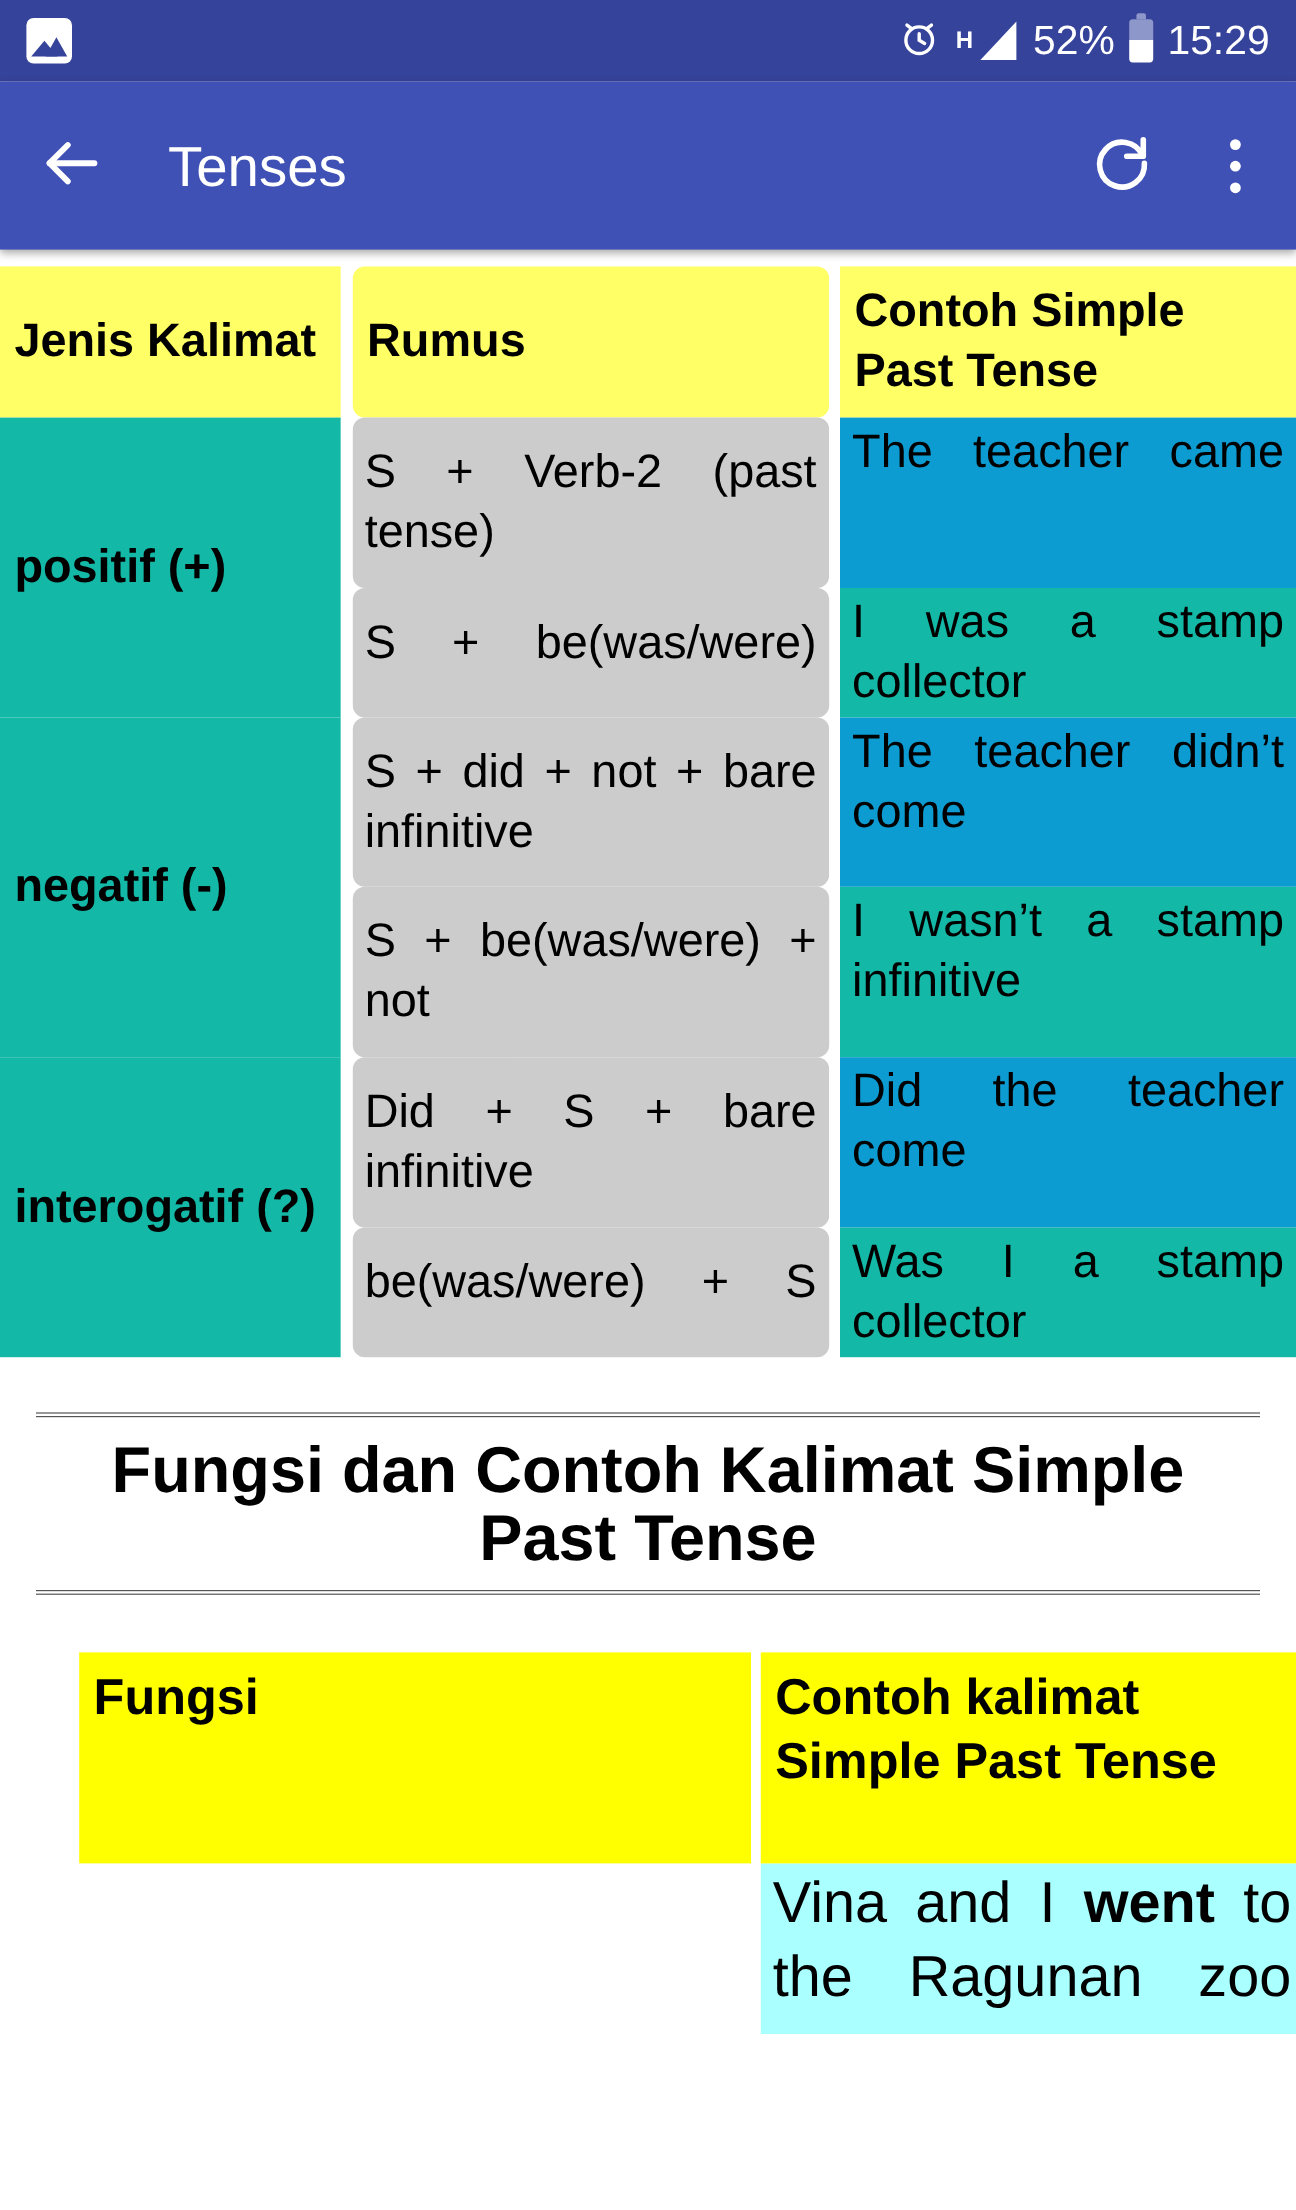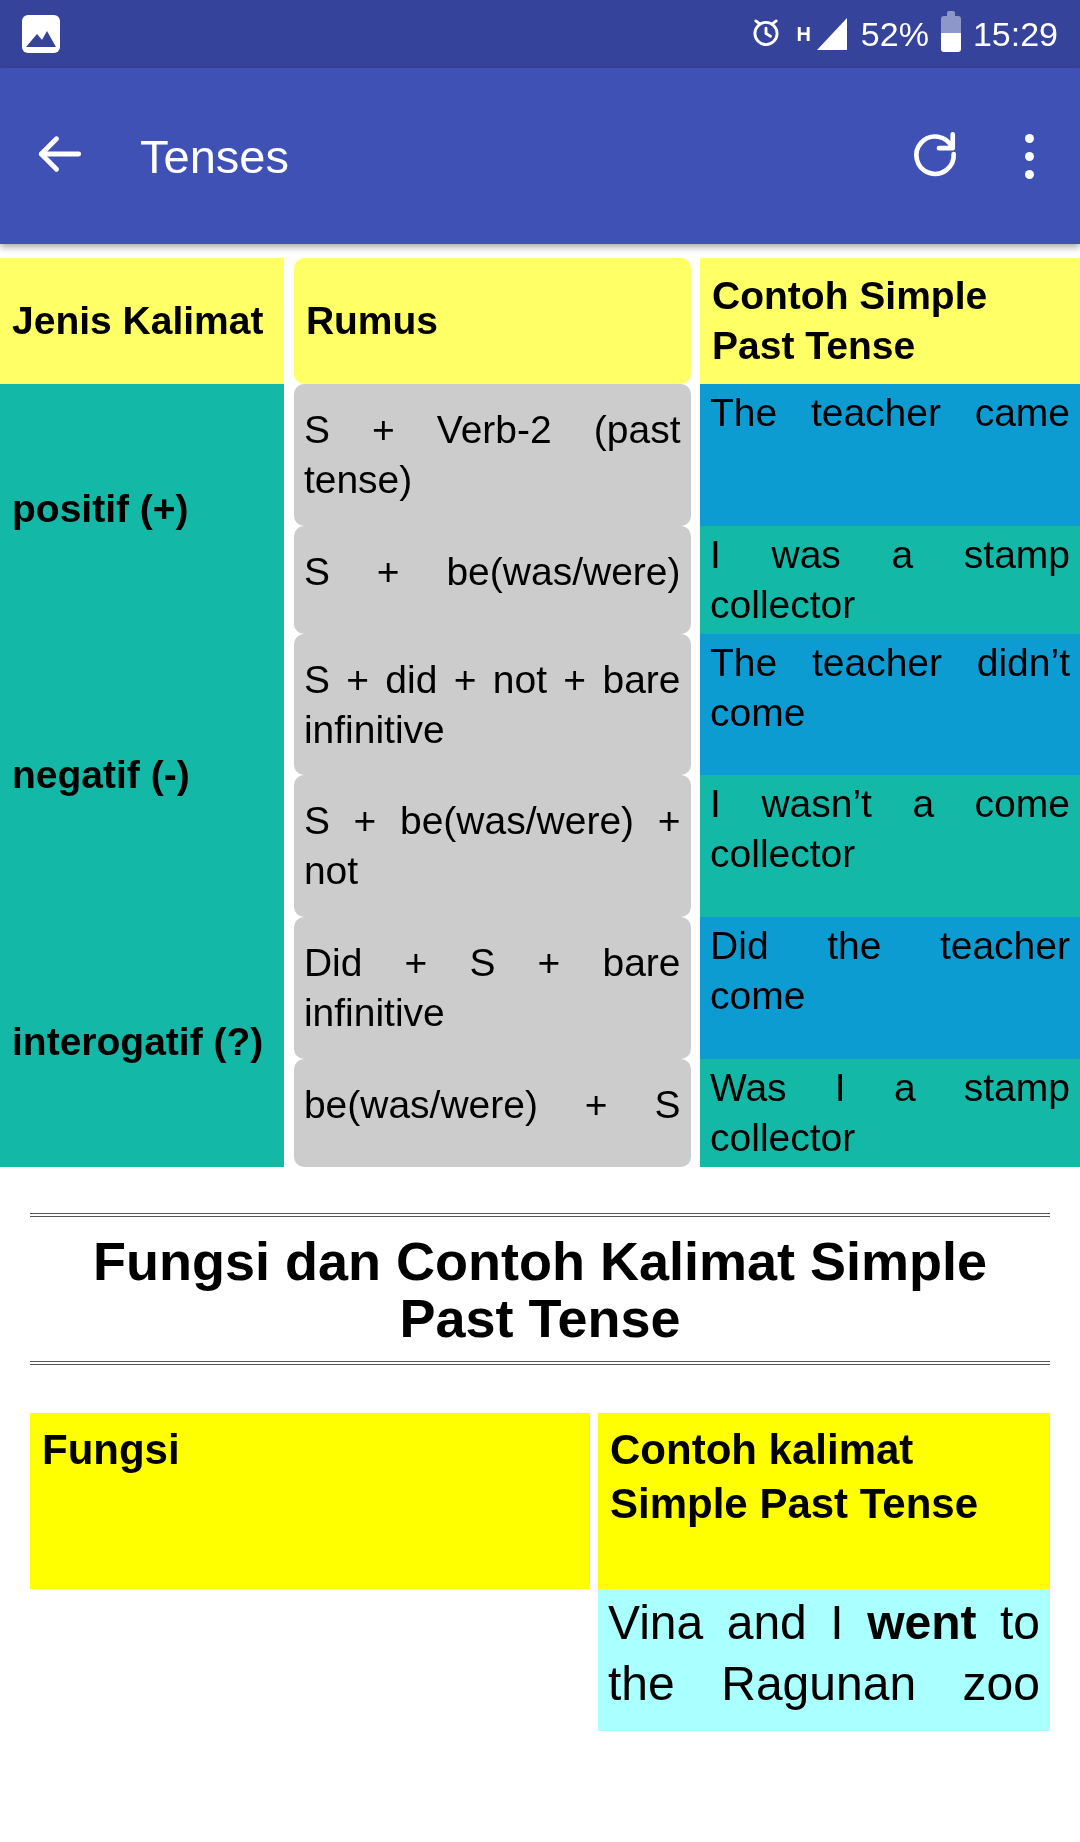--- a/index.html
+++ b/index.html
@@ -82,21 +82,21 @@
     content: "";
     position: absolute;
     top: -5px; left: 6px;
     width: 8px; height: 5px;
     background: #8e97c9;
     border-radius: 2px 2px 0 0;
   }
 
   
   #app-bar {
-    height: 176px;
+    height: 140px;
     background: #4051b5;
     display: flex;
     align-items: center;
     padding: 0 32px;
     box-shadow: 0 3px 7px rgba(0,0,0,0.35);
     position: relative;
     z-index: 5;
   }
   #app-title {
     color: #ffffff;
@@ -188,21 +188,21 @@
   }
   #section-heading h2 {
     font-size: 54px;
     font-weight: 700;
     text-align: center;
     line-height: 1.06;
     color: #000000;
   }
 
   
-  #bottom-table-wrap { margin-top: 32px; padding: 16px 30px; }
+  #bottom-table-wrap { margin-top: 32px; padding: 16px 30px; margin-left: 36px; }
   .tbl2 { width: 1020px; border-collapse: separate; border-spacing: 0; }
   .tbl2 td { vertical-align: top; color: #000000; }
   .b-col-a { width: 560px; }
   .b-gap { width: 8px; background: #ffffff; }
   .b-col-b { width: 452px; }
 
   .b-hdr {
     background: #ffff00;
     font-weight: 700;
     font-size: 42px;
@@ -294,21 +294,21 @@
 
     <tr>
       <td class="col-a jenis-cell" rowspan="2">negatif (-)</td>
       <td class="hdr-gap" rowspan="2"></td>
       <td class="col-b rumus-cell">S + did + not + bare infinitive</td>
       <td class="hdr-gap" rowspan="2"></td>
       <td class="col-c ex-blue">The teacher didn’t come</td>
     </tr>
     <tr>
       <td class="col-b rumus-cell">S + be(was/were) + not</td>
-      <td class="col-c ex-white">I wasn’t a come collector</td>
+      <td class="col-c ex-white">I wasn’t a stamp infinitive</td>
     </tr>
 
     <tr>
       <td class="col-a jenis-cell" rowspan="2">interogatif (?)</td>
       <td class="hdr-gap" rowspan="2"></td>
       <td class="col-b rumus-cell">Did + S + bare infinitive</td>
       <td class="hdr-gap" rowspan="2"></td>
       <td class="col-c ex-blue">Did the teacher come</td>
     </tr>
     <tr>

